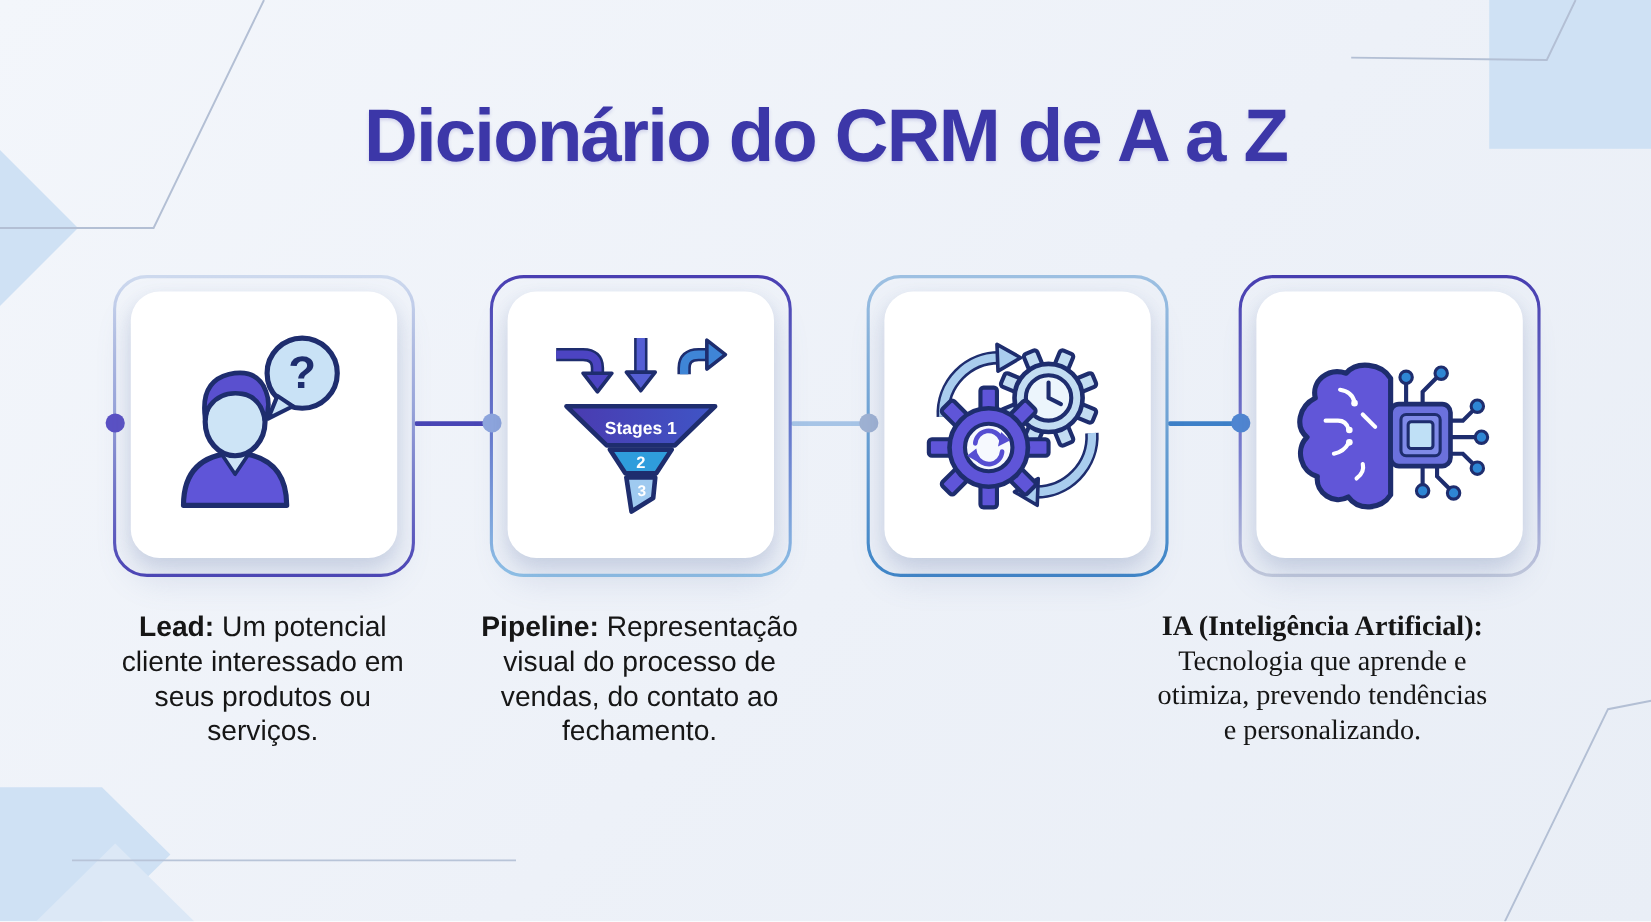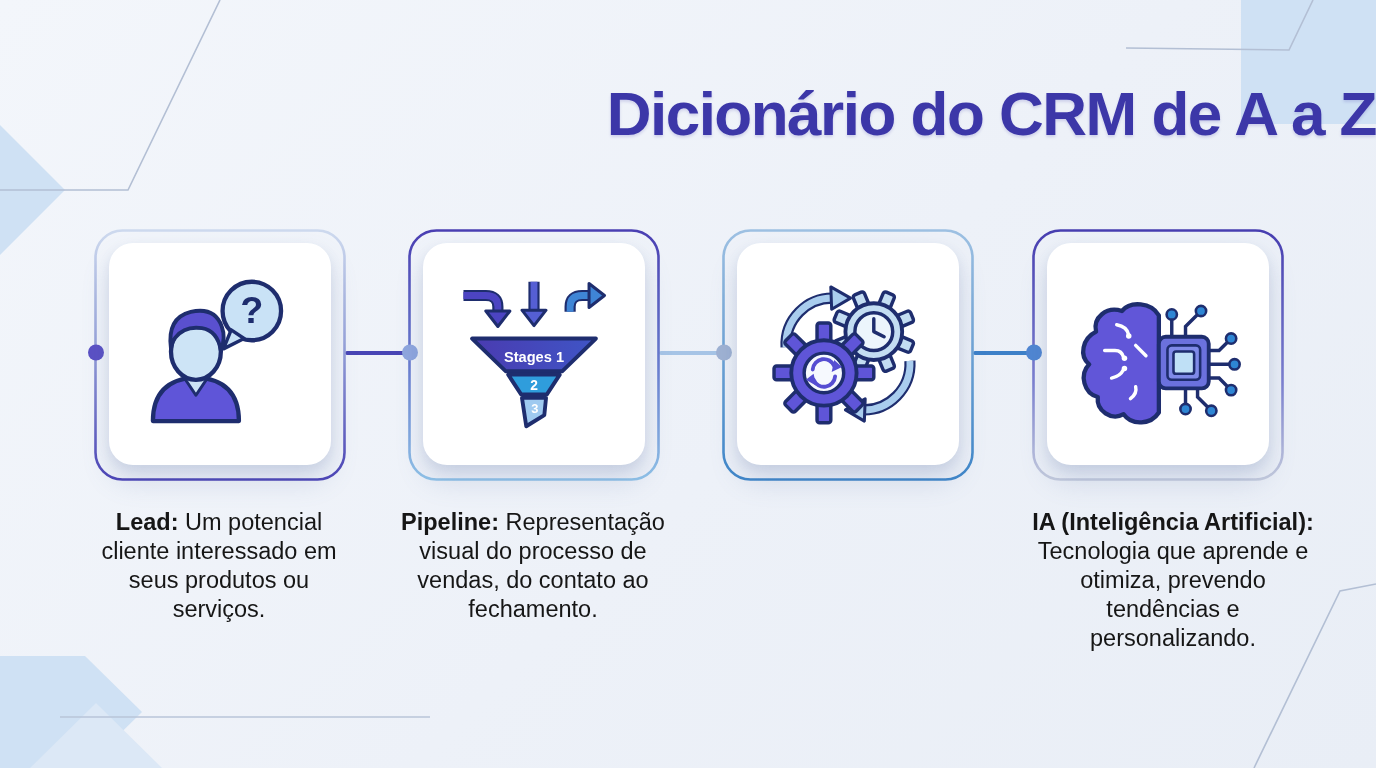--- a/index.html
+++ b/index.html
@@ -1,20 +1,20 @@
 <!DOCTYPE html>
 <html><head>
 <meta charset="utf-8">
 <style>
   html,body{margin:0;padding:0;}
   body{font-family:"Liberation Sans","DejaVu Sans",sans-serif;}
   .canvas{position:relative;width:1376px;height:768px;overflow:hidden;
     background:linear-gradient(135deg,#f3f6fb 0%,#edf1f8 55%,#e9eef6 100%);}
   .decor{position:absolute;inset:0;z-index:0;}
-  .title{position:absolute;left:0;top:78px;width:100%;text-align:right;z-index:2;
+  .title{position:absolute;left:0;top:78px;width:100%;text-align:center;z-index:2;
     font-size:62px;font-weight:800;letter-spacing:-1.5px;color:#3c37a8;
     text-shadow:0 2px 3px rgba(60,55,170,.18);}
   .unit{position:absolute;width:252px;height:252px;z-index:2;}
   .unit svg.outline{position:absolute;left:0;top:0;overflow:visible;}
   .card-face{position:absolute;left:15px;top:14px;width:222px;height:222px;
     background:#ffffff;border-radius:24px;
     box-shadow:0 16px 28px rgba(100,120,170,.20),0 5px 12px rgba(100,120,170,.13);
     display:flex;align-items:center;justify-content:center;}
   .conn{position:absolute;height:3.5px;top:351px;z-index:1;border-radius:2px;}
   .desc{position:absolute;top:508px;z-index:2;text-align:center;
@@ -217,18 +217,18 @@
   </div>
 
   <div class="desc" style="left:88px;width:262px;">
     <b>Lead:</b>
     <span>Um potencial cliente interessado em seus produtos ou serviços.</span>
   </div>
   <div class="desc" style="left:397px;width:272px;">
     <b>Pipeline:</b>
     <span>Representação visual do processo de vendas, do contato ao fechamento.</span>
   </div>
-  <div class="desc" style="left:1031px;width:284px;">
+  <div class="desc" style="left:960px;width:284px;font-family:Liberation Serif, serif;">
     <b>IA (Inteligência Artificial):</b>
     <span>Tecnologia que aprende e otimiza, prevendo tendências e personalizando.</span>
   </div>
 
 </div>
 
 </body></html>

